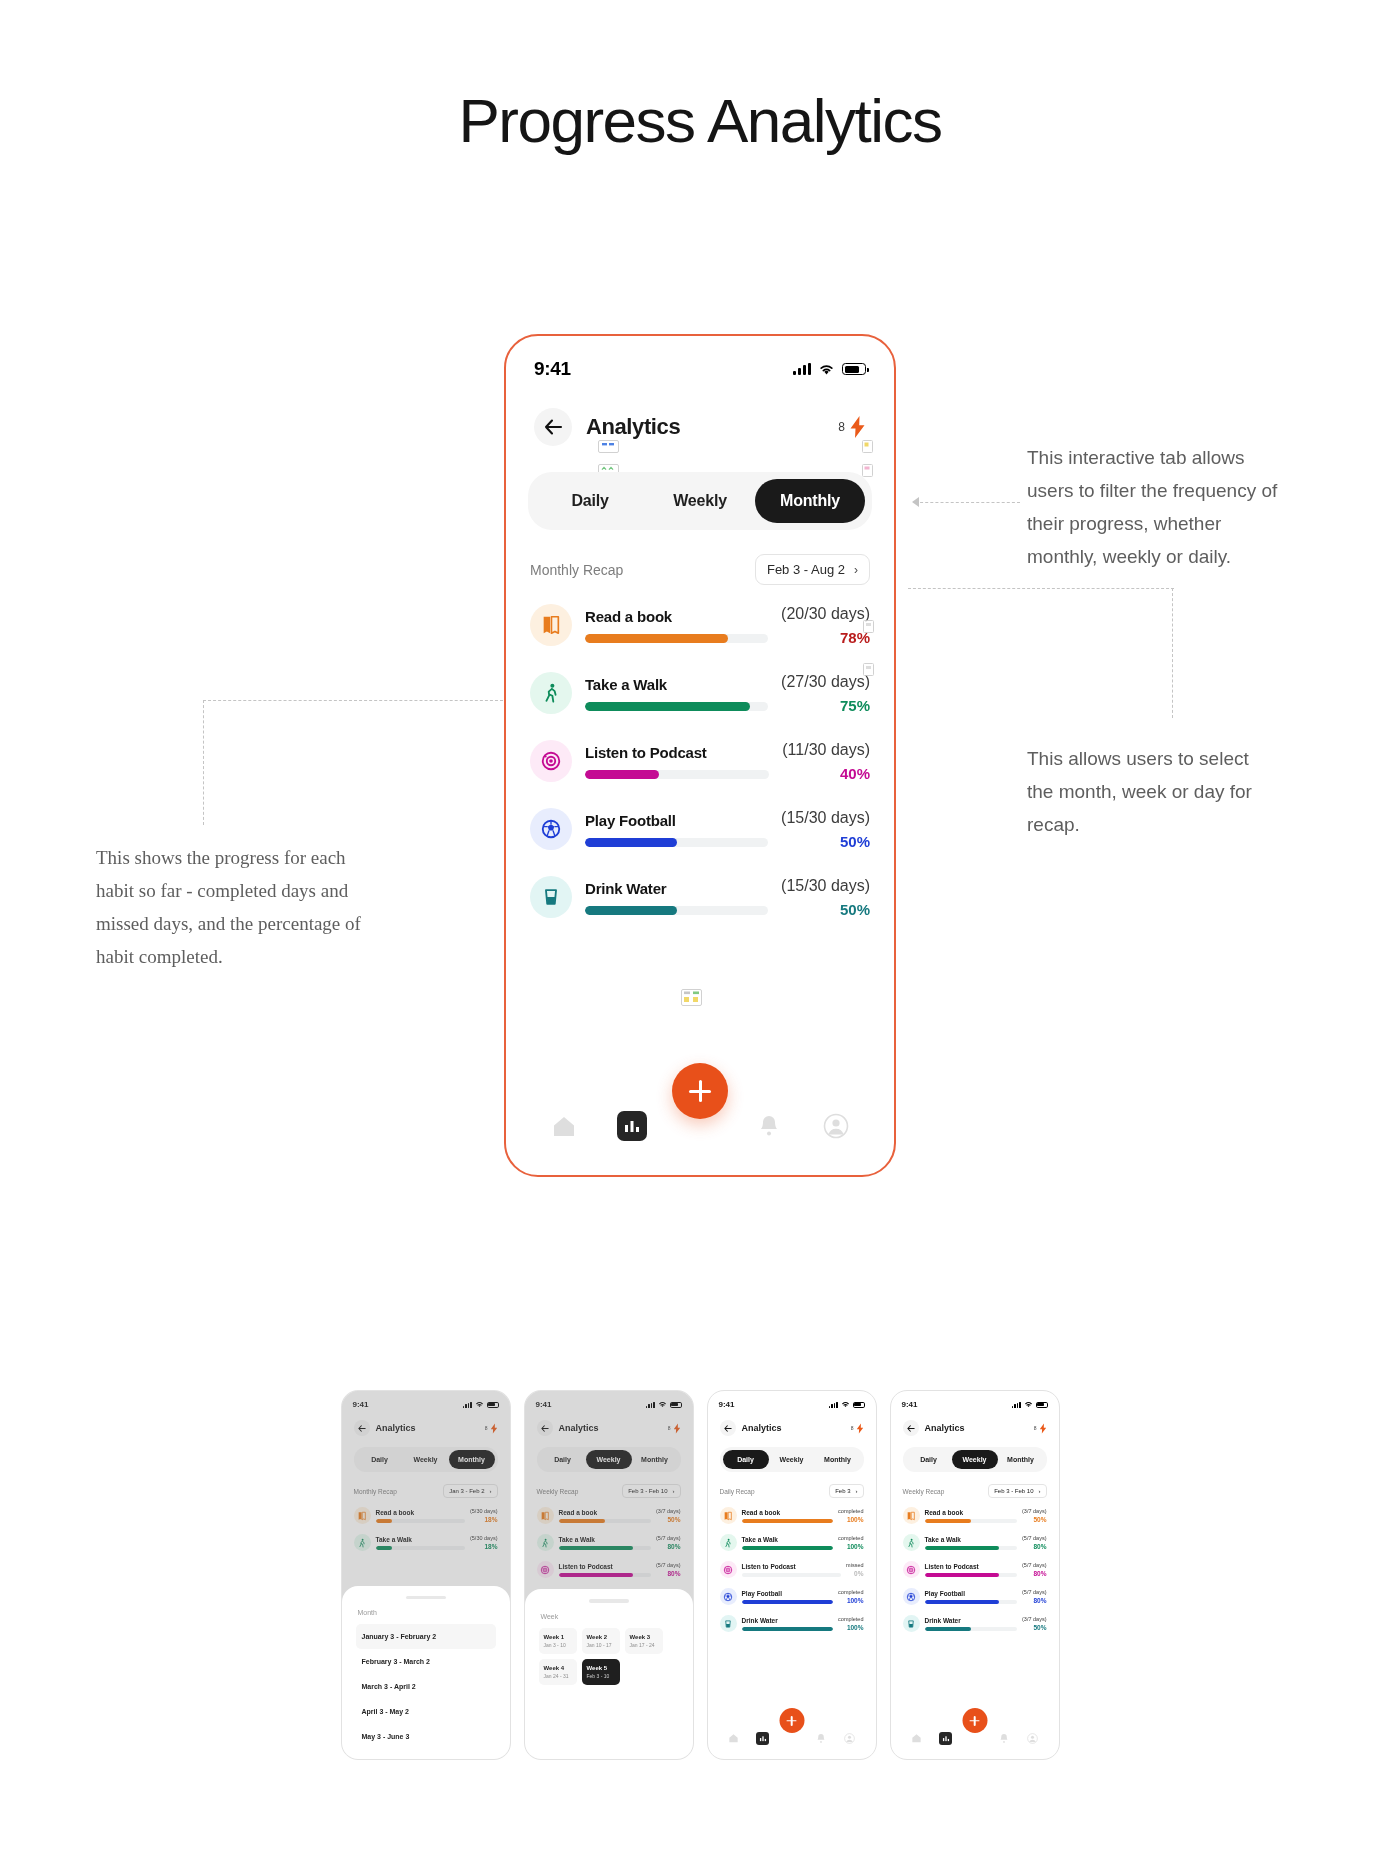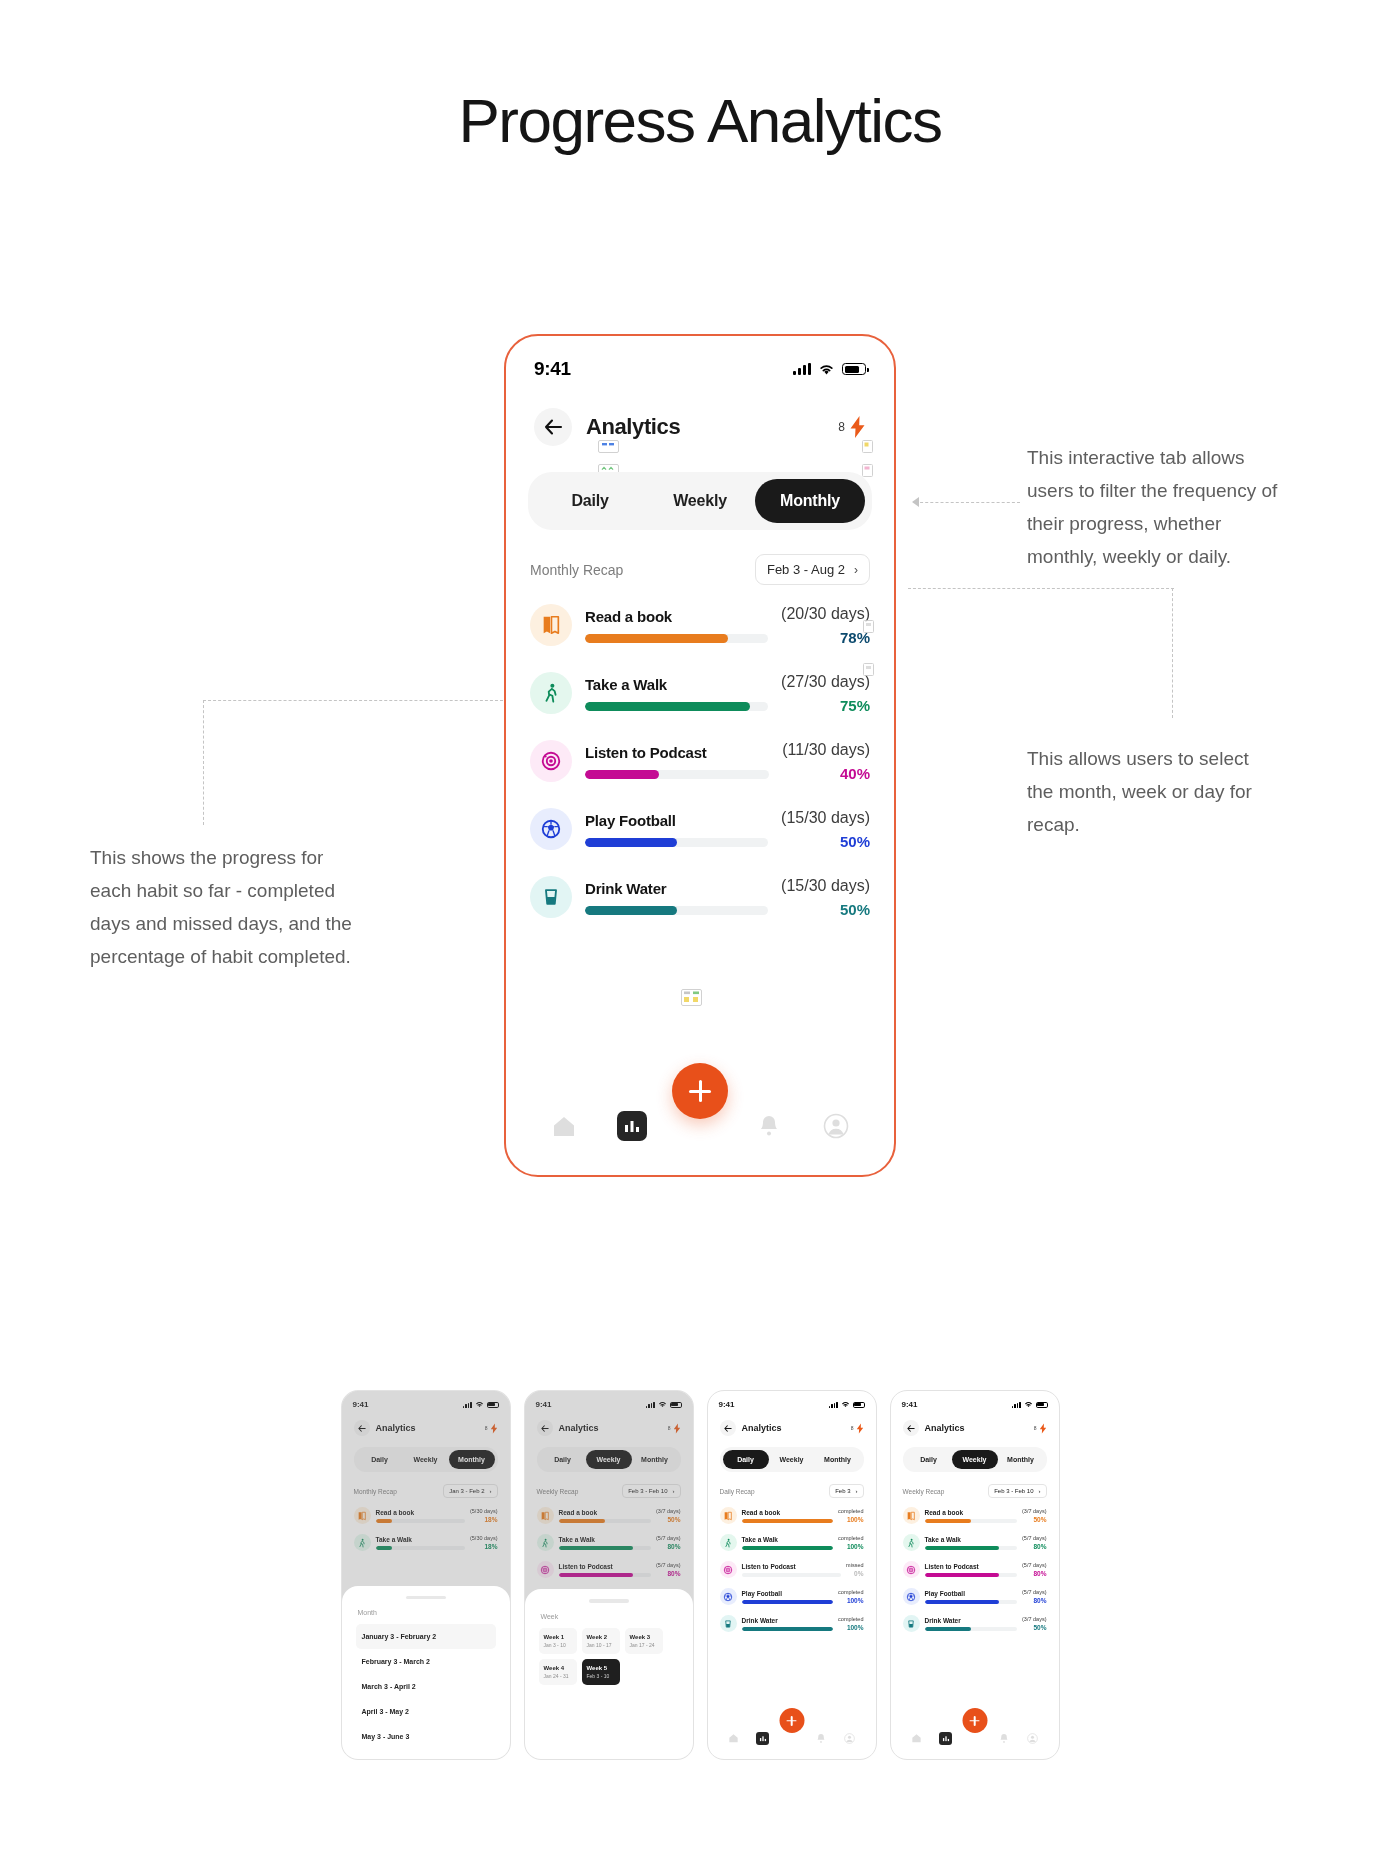--- a/index.html
+++ b/index.html
@@ -120,21 +120,21 @@
     padding: 0 24px 18px 24px;
   }
   .tab-ic { width:28px; height:28px; display:flex; align-items:center; justify-content:center; cursor:pointer; }
   .tab-ic.spacer { visibility:hidden; }
   .tab-ic.sel { background:#262626; border-radius:7px; width:30px; height:30px; }
 
   
   .ann { position:absolute; font-size:19px; line-height:33px; color:#5e5e5e; }
   .ann-1 { left:1027px; top:441px; width:258px; }
   .ann-2 { left:1027px; top:742px; width:250px; }
-  .ann-3 { left:90px; top:841px; width:278px; }
+  .ann-3 { left:96px; top:841px; width:278px;font-family:Liberation Serif, serif; }
 
   .dash { position:absolute; }
   .dash-h { border-top:1.5px dashed #c4c4c4; }
   .dash-v { border-left:1.5px dashed #c4c4c4; }
   .arrow-l {
     position:absolute; width:0; height:0;
     border-top:5px solid transparent; border-bottom:5px solid transparent;
     border-right:7px solid #c4c4c4;
   }
 
@@ -322,21 +322,21 @@
             </svg>
           </div>
           <div class="habit-mid">
             <div class="habit-name">Read a book</div>
             <div class="bar">
               <i style="width:78%;background:#e87c1e"></i>
             </div>
           </div>
           <div class="habit-right">
             <div class="habit-days">(20/30 days)</div>
-            <div class="habit-pct" style="color:#0c4a6e">78%</div>
+            <div class="habit-pct" style="color:#b91c1c">78%</div>
           </div>
         </div>
         <div class="habit">
           <div class="habit-ic" style="background:#e4f7ee">
             <svg width="22" height="22" viewBox="0 0 24 24">
               <circle cx="13.5" cy="4" r="2.2" fill="#0e8c5b"></circle>
               <path d="M13 7.5l-3.5 3 .5 4-3 6M13 7.5l3 2.5 1 4M10 13.5l3.5 1.5 1 6.5" stroke="#0e8c5b" stroke-width="2" fill="none" stroke-linecap="round" stroke-linejoin="round"></path>
             </svg>
           </div>
           <div class="habit-mid">

